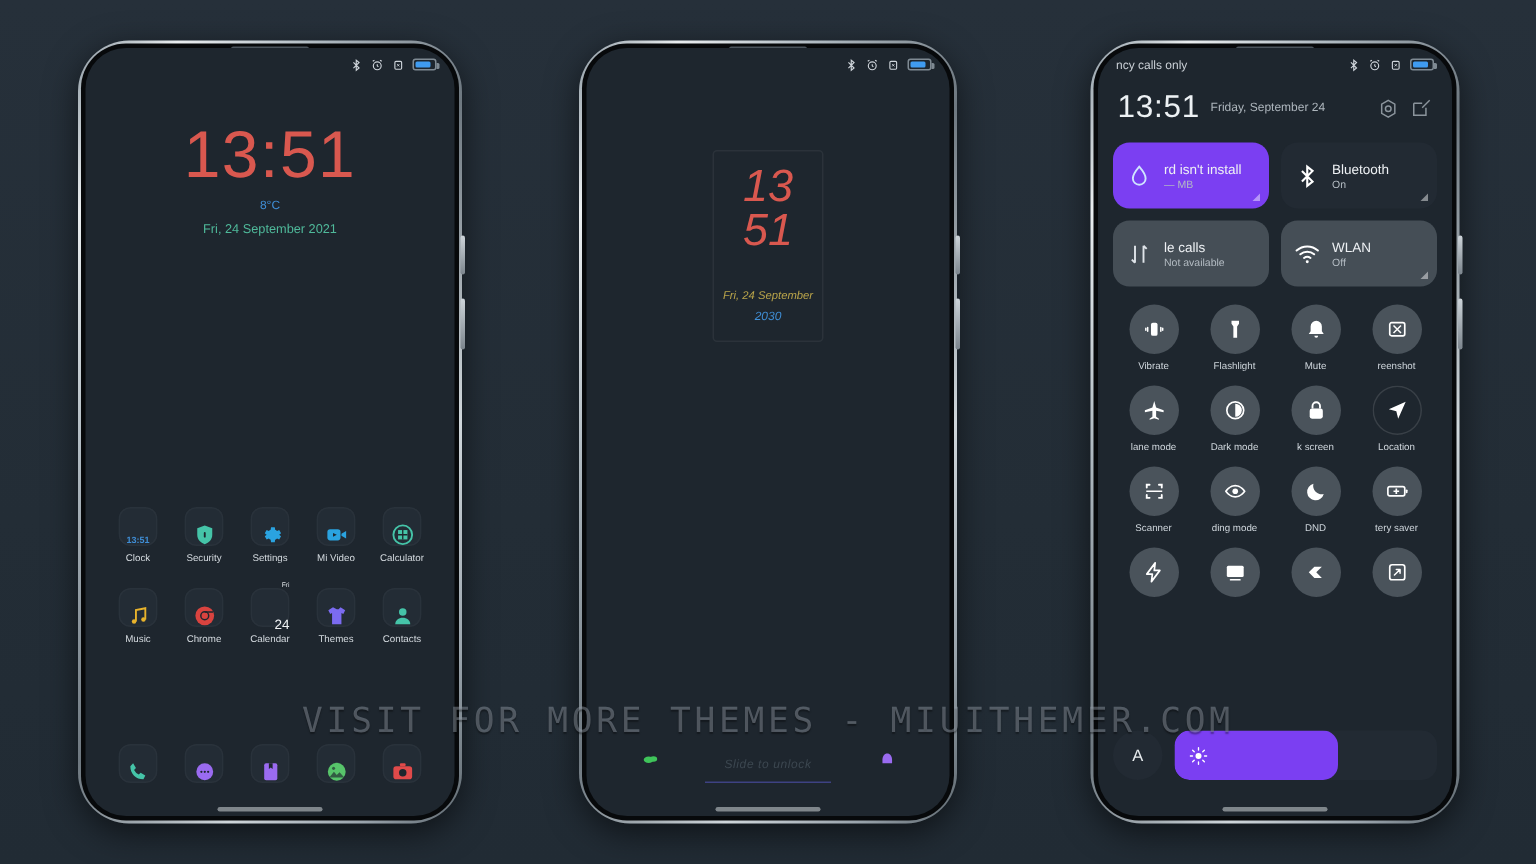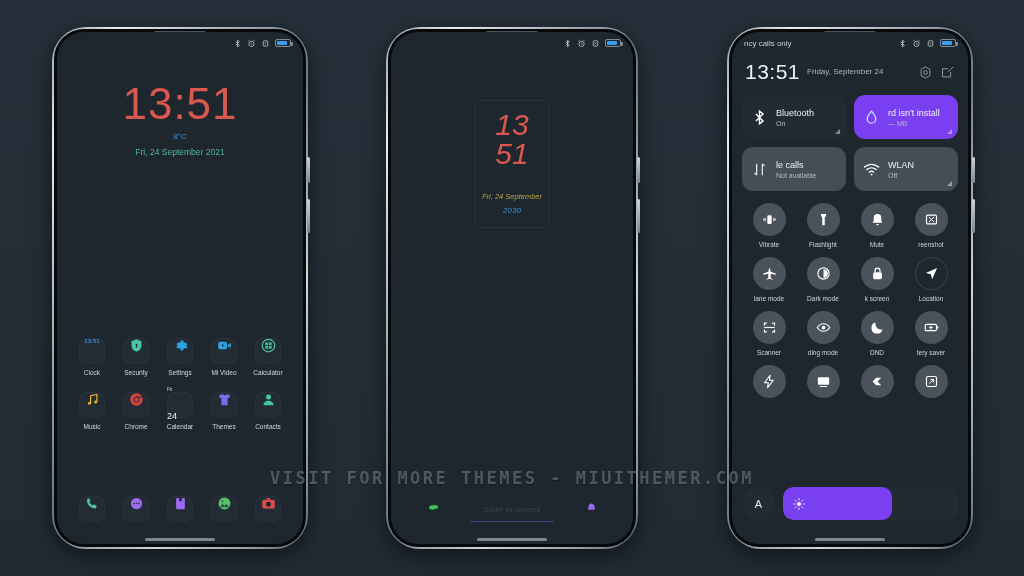--- a/index.html
+++ b/index.html
@@ -104,21 +104,21 @@
   .appgrid {
     position: absolute; left: 14px; right: 14px;
     display: grid; grid-template-columns: repeat(5, 1fr);
     row-gap: 16px; column-gap: 2px;
   }
   #p1-grid { top: 306px; }
   .app { display: flex; flex-direction: column; align-items: center; gap: 5px; }
   .app-ico {
     width: 26px; height: 26px; border-radius: 8px;
     background: #232c35;
-    display: flex; align-items: flex-start; justify-content: center;
+    display: flex; align-items: flex-end; justify-content: center;
     box-shadow: inset 0 0 0 1px rgba(255,255,255,0.03);
     gap: 20px;
   }
   .app-lbl { font-size: 6.5px; color: #d3d9de; white-space: nowrap; }
   .ico-svg { width: 15px; height: 15px; display: block; }
   .mini-time { font-size: 6px; color: #3f8ed6; font-weight: bold; }
   .cal-d1 { font-size: 4.5px; color: #d9dee2; line-height: 1; }
   .cal-d2 { font-size: 9px; color: #f0f3f5; line-height: 1.1; font-weight: 400; }
 
   .dock {
@@ -224,21 +224,21 @@
     width: 62%; background: #7b3ff2; border-radius: 10px;
     display: flex; align-items: center; padding-left: 10px;
   }
   .sun { width: 12px; height: 12px; display: block; fill: #fff; }
 
   
   .watermark {
     position: absolute; left: 0; right: 0; top: 468px;
     text-align: center;
     font-family: "DejaVu Sans Mono", monospace;
-    font-size: 17px; font-weight: bold;
+    font-size: 23px; font-weight: normal;
     letter-spacing: 2.5px;
     color: rgba(150,160,170,0.45);
     text-shadow: 0 1px 1px rgba(0,0,0,0.35);
     white-space: nowrap;
     pointer-events: none;
   }
 </style>
 </head>
 <body>
 
@@ -502,37 +502,37 @@
                 <path d="M12 3l7 4v10l-7 4-7-4V7z" stroke-width="1.6"></path>
                 <circle cx="12" cy="12" r="3" stroke-width="1.6"></circle>
               </svg>
             <svg class="cc-hicon" viewBox="0 0 24 24">
                 <path d="M4 6h9M4 6v13h13v-8" stroke-width="1.6"></path>
                 <path d="M13 11l8-8" stroke-width="1.6"></path>
               </svg>
           </div>
 
           <div class="bigtiles">
+            <div class="bigtile bt-on">
+              <svg class="bt-ico" viewBox="0 0 24 24">
+                  <path d="M12 3s6 7 6 11a6 6 0 11-12 0c0-4 6-11 6-11z" fill="none" stroke="#cfe3ff" stroke-width="1.8"></path>
+                </svg>
+              <span class="bt-txt">
+                <span class="bt-t1" style="display:block">rd isn't install</span>
+                <span class="bt-t2" style="display:block">— MB</span>
+              </span>
+              <span class="bt-corner"></span>
+            </div>
             <div class="bigtile bt-off">
               <svg class="bt-ico" viewBox="0 0 24 24">
                   <path d="M7 7l10 10-5 4V3l5 4L7 17" fill="none" stroke="#fff" stroke-width="2"></path>
                 </svg>
               <span class="bt-txt">
                 <span class="bt-t1" style="display:block">Bluetooth</span>
                 <span class="bt-t2" style="display:block">On</span>
-              </span>
-              <span class="bt-corner"></span>
-            </div>
-            <div class="bigtile bt-on">
-              <svg class="bt-ico" viewBox="0 0 24 24">
-                  <path d="M12 3s6 7 6 11a6 6 0 11-12 0c0-4 6-11 6-11z" fill="none" stroke="#cfe3ff" stroke-width="1.8"></path>
-                </svg>
-              <span class="bt-txt">
-                <span class="bt-t1" style="display:block">rd isn't install</span>
-                <span class="bt-t2" style="display:block">— MB</span>
               </span>
               <span class="bt-corner"></span>
             </div>
             <div class="bigtile bt-dim">
               <svg class="bt-ico" viewBox="0 0 24 24">
                   <path d="M8 4v16M8 20l-3-3M16 20V4M16 4l3 3" fill="none" stroke="#dfe4e9" stroke-width="1.8"></path>
                 </svg>
               <span class="bt-txt">
                 <span class="bt-t1" style="display:block">le calls</span>
                 <span class="bt-t2" style="display:block">Not available</span>

